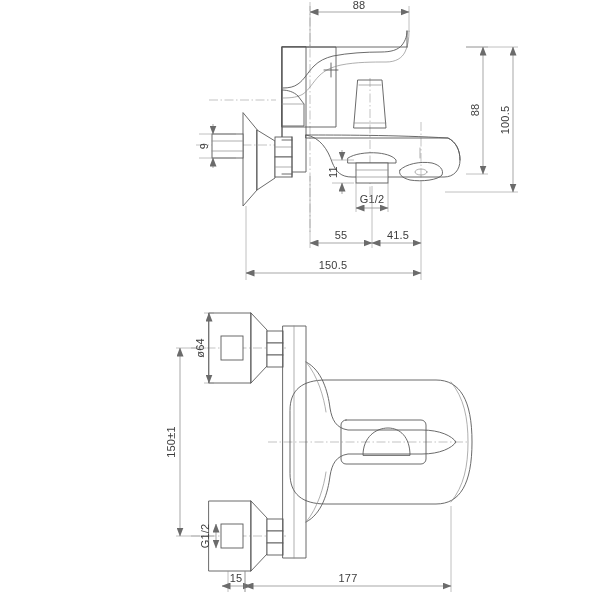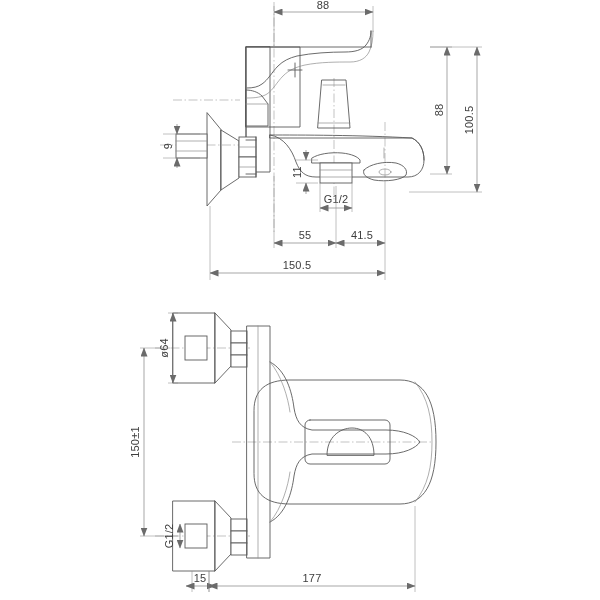--- a/index.html
+++ b/index.html
@@ -11,20 +11,21 @@
     width: 600px;
     height: 600px;
     font-family: "Liberation Sans", sans-serif;
     overflow: hidden;
   }
   #drawing-sheet {
     position: relative;
     width: 540px;
     height: 600px;
     background: #ffffff;
+    margin-left: 36px;
   }
   svg#tech-drawing {
     display: block;
     width: 600px;
     height: 600px;
   }
   .obj   { fill: none; stroke: #5a5a5a; stroke-width: 0.9; stroke-linejoin: round; stroke-linecap: round; }
   .obj-l { fill: none; stroke: #8d8d8d; stroke-width: 0.7; stroke-linejoin: round; stroke-linecap: round; }
   .dim   { fill: none; stroke: #6b6b6b; stroke-width: 0.6; }
   .ext   { fill: none; stroke: #8d8d8d; stroke-width: 0.55; }

